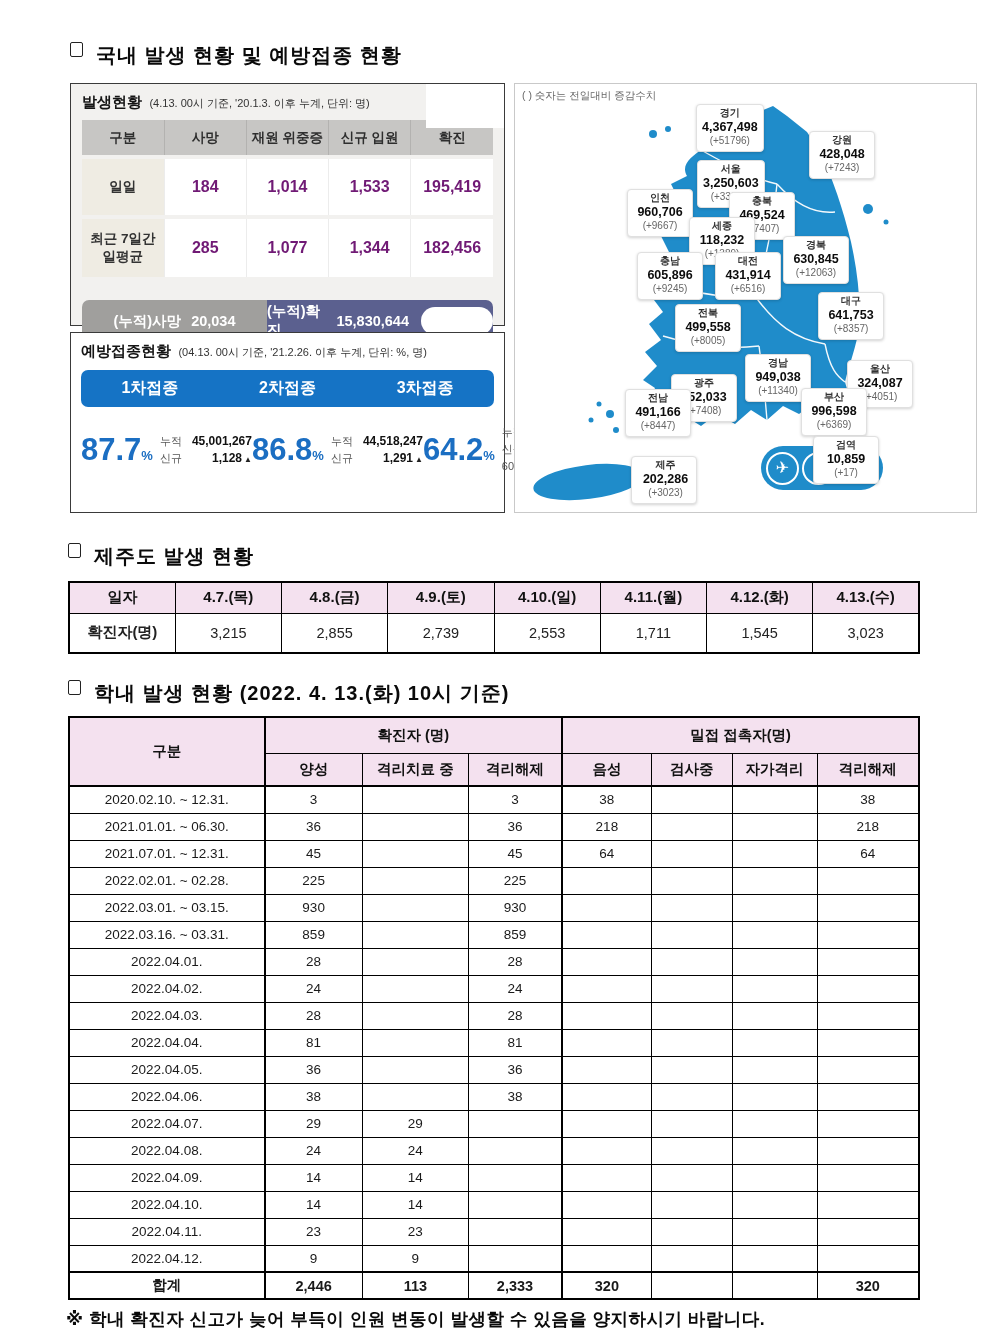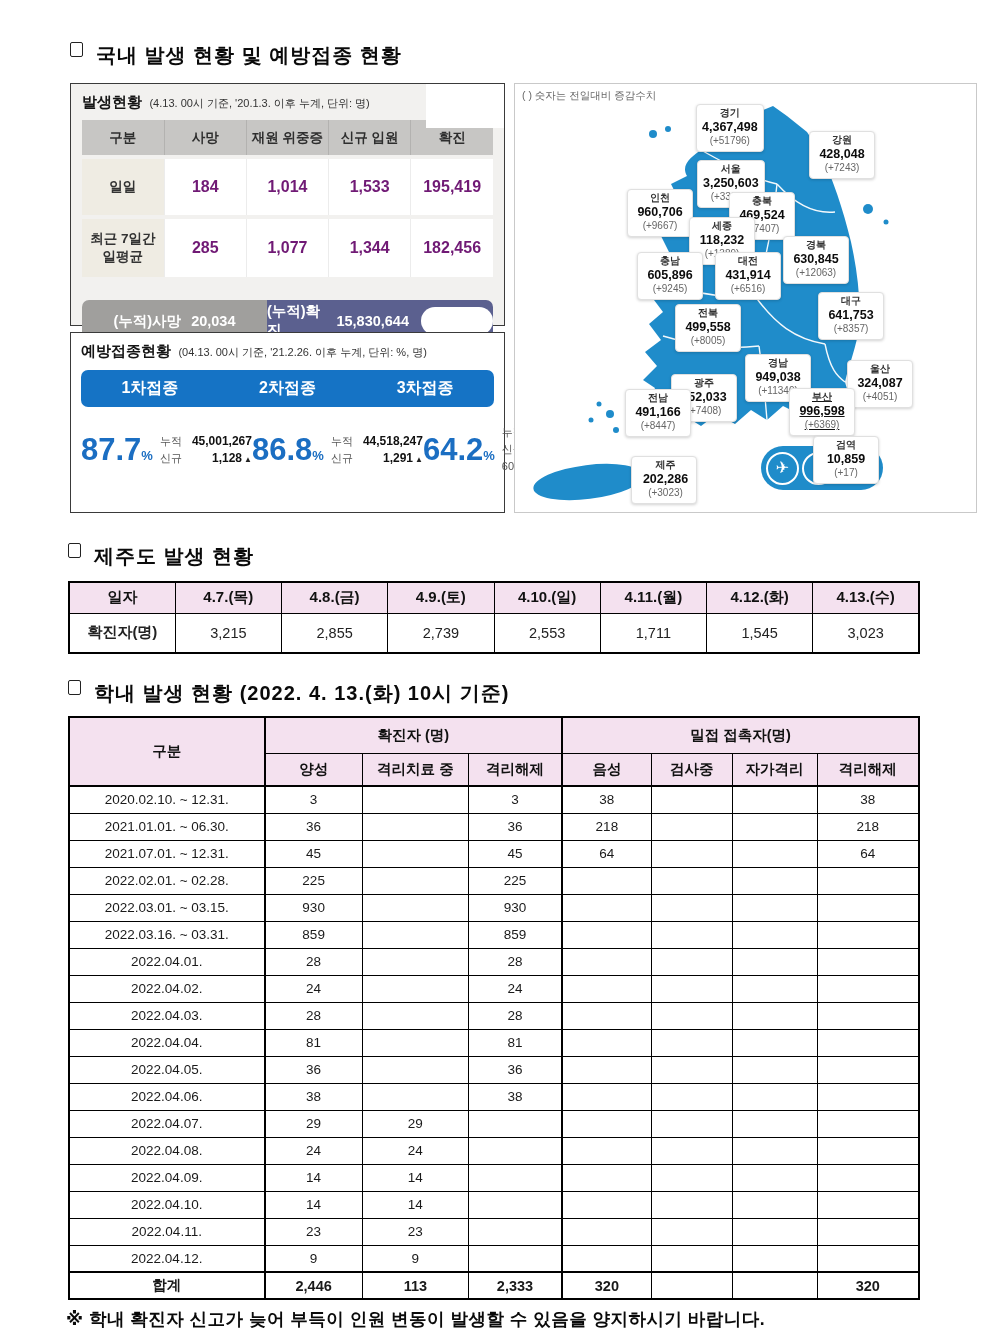--- a/index.html
+++ b/index.html
@@ -293,21 +293,21 @@
           <div class="region-label" style="left: 156px; top: 290px;">
             <div class="rname">광주</div>
             <div class="rval">452,033</div>
             <div class="rdelta">(+7408)</div>
           </div>
           <div class="region-label" style="left: 110px; top: 305px;">
             <div class="rname">전남</div>
             <div class="rval">491,166</div>
             <div class="rdelta">(+8447)</div>
           </div>
-          <div class="region-label" style="left: 274px; top: 304px; text-decoration: underline;">
+          <div class="region-label" style="left: 286px; top: 304px;">
             <div class="rname">부산</div>
             <div class="rval">996,598</div>
             <div class="rdelta">(+6369)</div>
           </div>
           <div class="region-label" style="left: 116px; top: 372px; padding-left: 8px;">
             <div class="rname">제주</div>
             <div class="rval">202,286</div>
             <div class="rdelta">(+3023)</div>
           </div>
           <div class="region-label" style="left: 298px; top: 352px;">

